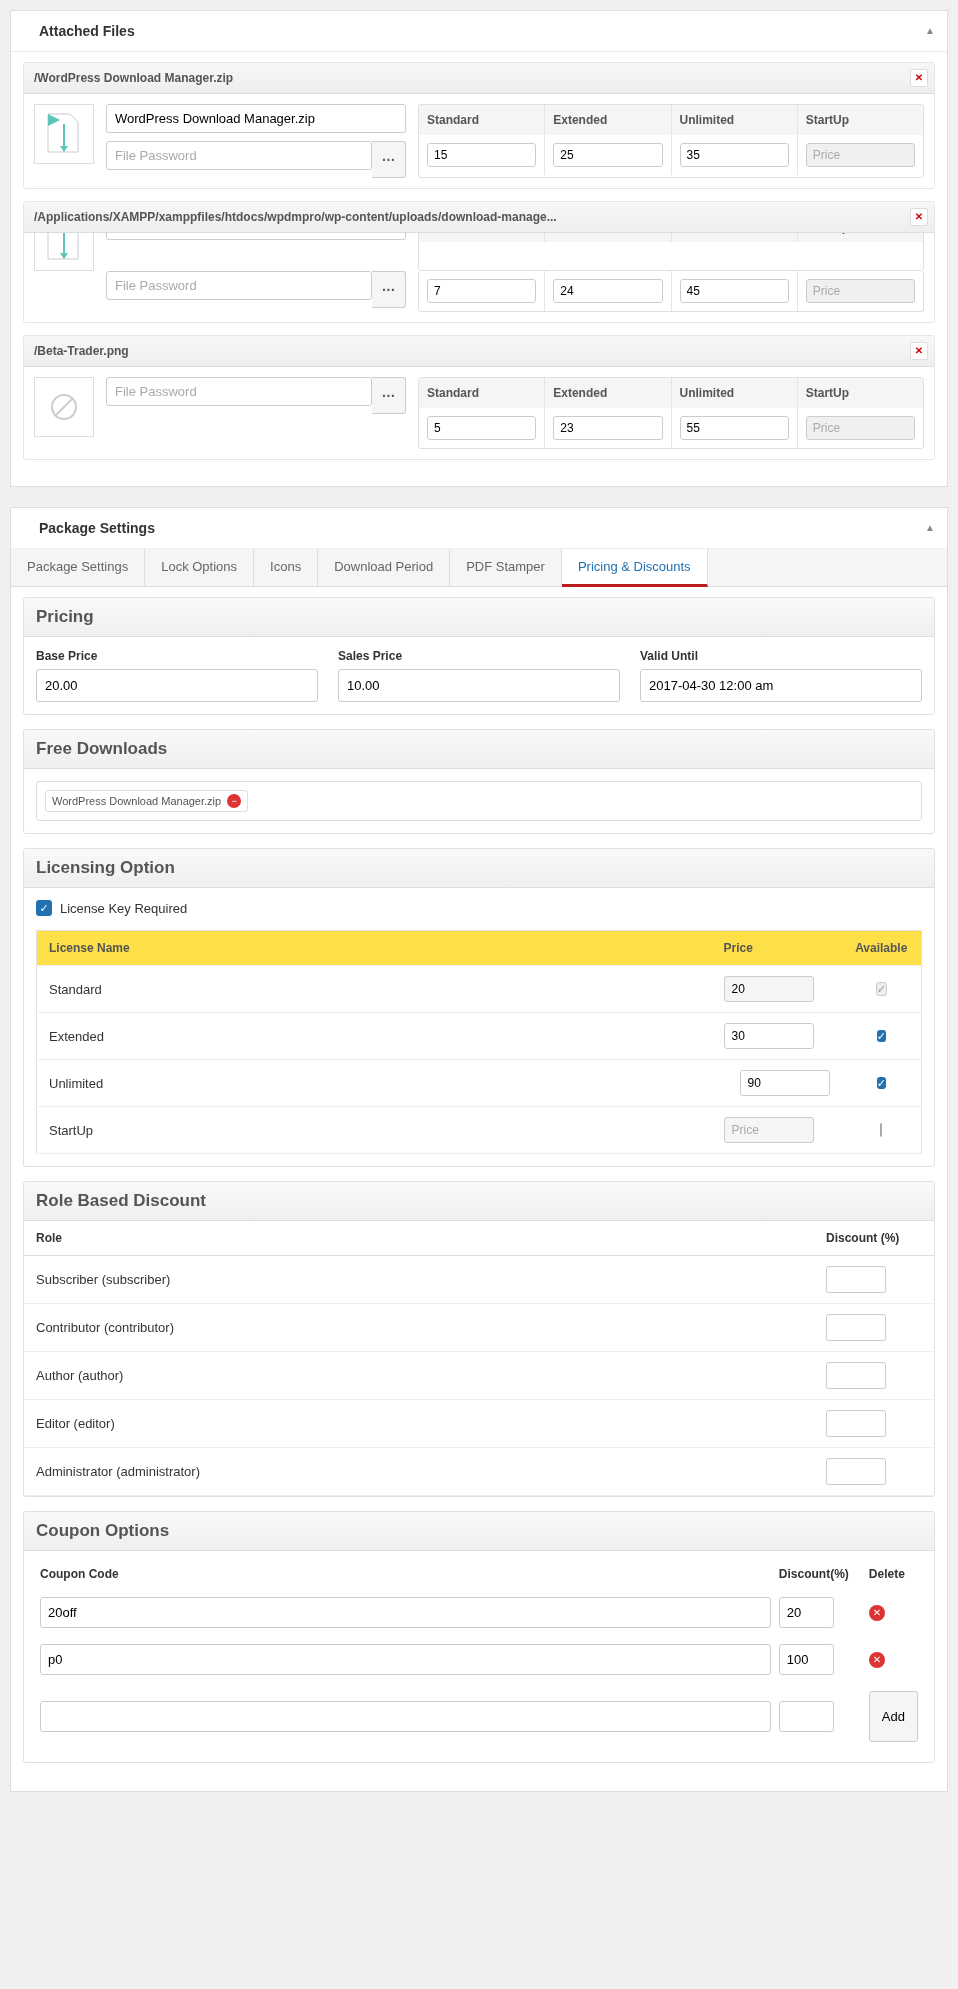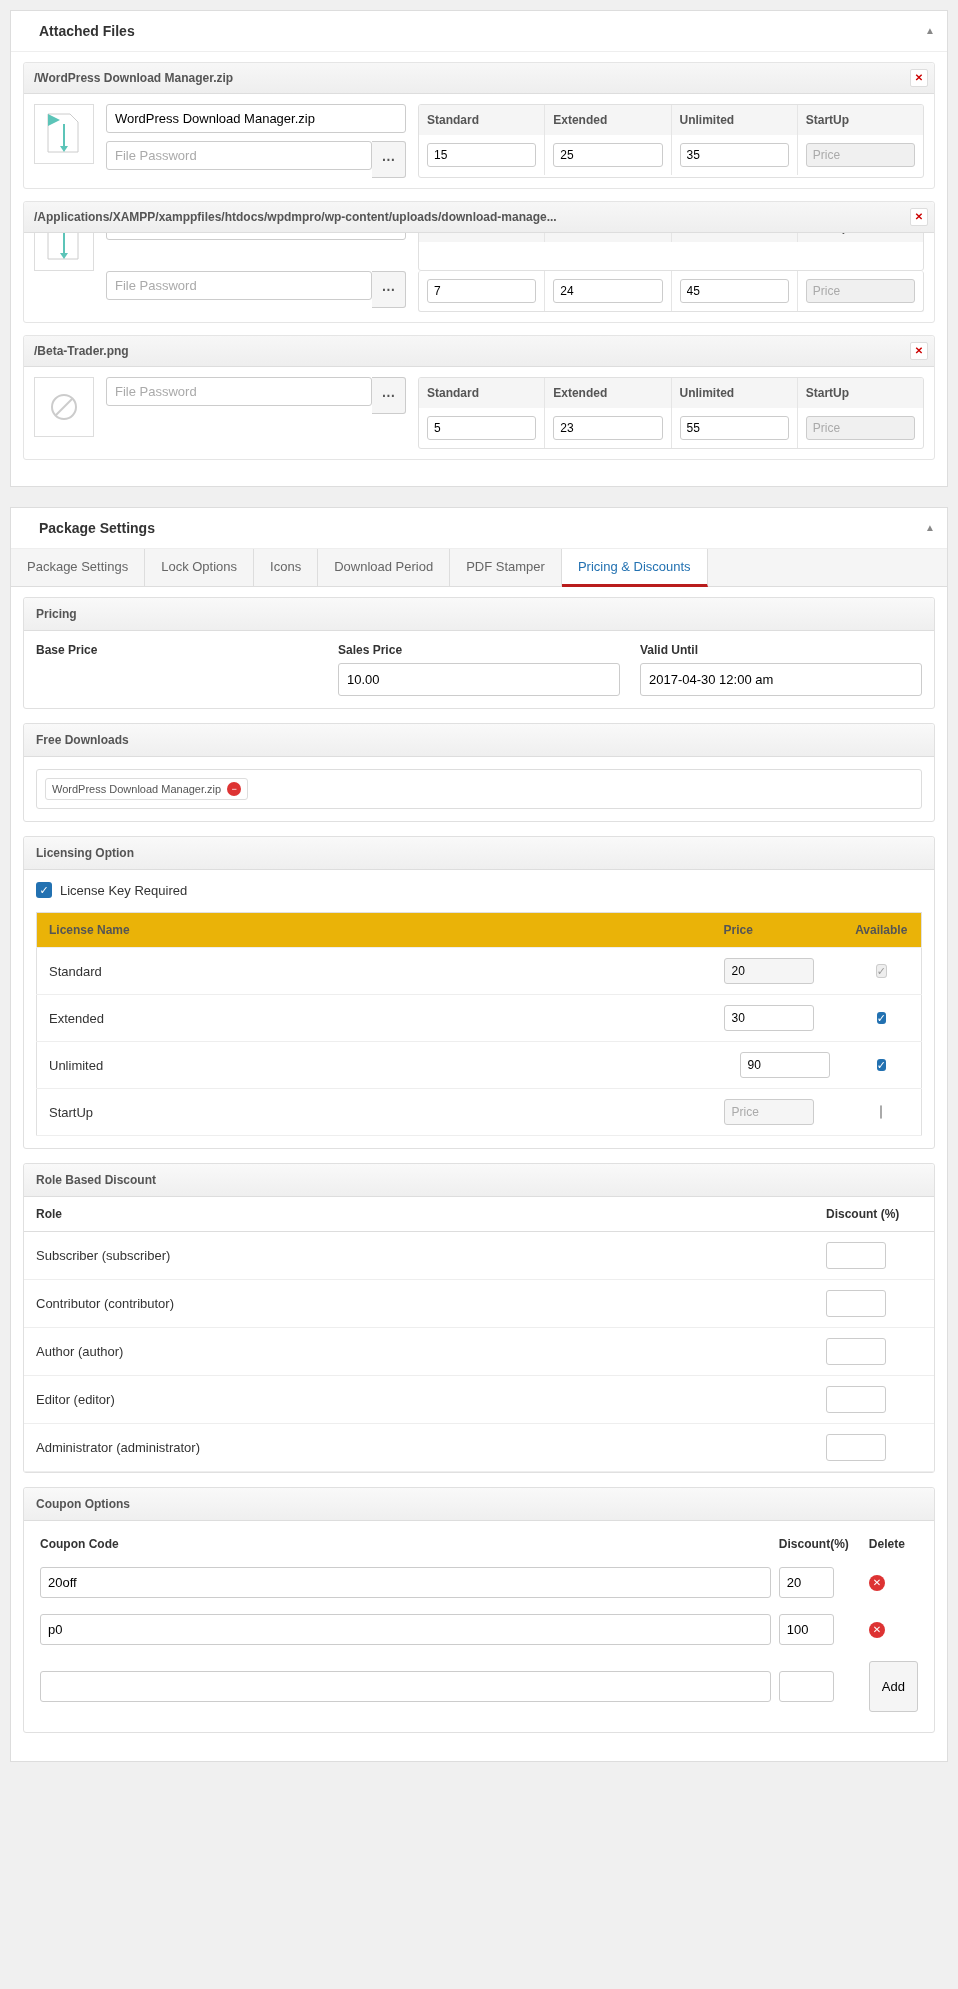--- a/index.html
+++ b/index.html
@@ -21,38 +21,38 @@
 .pw-btn { width: 34px; border: 1px solid #ccc; border-left: none; background: #f5f5f5; border-radius: 0 3px 3px 0; cursor: pointer; font-weight: bold; color: #555; }
 .price-grid { flex: 1; border: 1px solid #e0e0e0; border-radius: 3px; overflow: hidden; }
 .price-grid-row { display: flex; }
 .price-grid-cell { flex: 1; padding: 8px; border-right: 1px solid #e5e5e5; font-size: 12px; }
 .price-grid-cell:last-child { border-right: none; }
 .price-grid-row.header { background: #f5f5f5; font-weight: 600; color: #555; }
 .price-grid-row.body .price-grid-cell { padding: 8px; }
 .num-input { width: 100%; padding: 4px 6px; border: 1px solid #ccc; border-radius: 3px; font-size: 12px; }
 .num-input.disabled { background: #f0f0f0; color: #999; }
 .section-box { border: 1px solid #e0e0e0; border-radius: 3px; margin-bottom: 14px; }
-.section-header { background: linear-gradient(#f9f9f9, #efefef); border-bottom: 1px solid #ddd; padding: 9px 12px; font-weight: 600; font-size: 12px; color: #555; border-radius: 3px 3px 0 0; }
+.section-header { background: linear-gradient(#f9f9f9, #efefef); border-bottom: 1px solid #ddd; padding: 9px 12px; font-weight: 600; font-size: 17px; color: #555; border-radius: 3px 3px 0 0; }
 .section-content { padding: 12px; }
 .tabs { display: flex; border-bottom: 1px solid #ddd; background: #f5f5f5; }
 .tab { padding: 10px 16px; font-size: 13px; color: #666; cursor: pointer; border-right: 1px solid #ddd; }
 .tab.active { background: #fff; color: #2271b1; border-bottom: 3px solid #b91c1c; margin-bottom: -1px; }
 .pricing-row { display: flex; gap: 20px; }
 .pricing-col { flex: 1; }
 .pricing-col label { display: block; font-weight: 600; font-size: 12px; margin-bottom: 6px; }
 .pricing-col input { width: 100%; padding: 8px; border: 1px solid #ccc; border-radius: 3px; font-size: 13px; }
 .chip { display: inline-flex; align-items: center; border: 1px solid #ddd; border-radius: 3px; padding: 3px 6px; font-size: 11px; color: #555; gap: 6px; }
 .chip .chip-del { width: 14px; height: 14px; background: #d33; color: #fff; border-radius: 50%; text-align: center; line-height: 14px; font-size: 9px; cursor: pointer; }
 .checkbox-row { display: flex; align-items: center; gap: 8px; margin-bottom: 14px; }
 .cb { width: 16px; height: 16px; border-radius: 3px; background: #2271b1; color: #fff; text-align: center; line-height: 16px; font-size: 11px; cursor: pointer; }
 .cb.unchecked { background: #fff; border: 1px solid #aaa; }
 .cb.greyed { background: #eee; border: 1px solid #ccc; color: #999; }
 .lic-table { width: 100%; border: 1px solid #e0e0e0; border-collapse: collapse; }
 .lic-table th, .lic-table td { padding: 10px 12px; text-align: left; border-bottom: 1px solid #eee; font-size: 13px; }
-.lic-table th { background: #eab308; font-weight: 600; color: #555; font-size: 12px; }
+.lic-table th { background: #fde047; font-weight: 600; color: #555; font-size: 12px; }
 .lic-table .price-col { width: 130px; }
 .lic-table .avail-col { width: 80px; text-align: center; }
 .lic-price-input { width: 90px; padding: 5px 7px; border: 1px solid #ccc; border-radius: 3px; background: #f5f5f5; font-size: 12px; }
 .role-table { width: 100%; border-collapse: collapse; }
 .role-table th, .role-table td { padding: 10px 12px; text-align: left; border-bottom: 1px solid #eee; font-size: 13px; }
 .role-table th { font-weight: 600; font-size: 12px; border-bottom: 1px solid #ddd; }
 .role-table .disc-col { width: 120px; }
 .role-disc-input { width: 60px; padding: 5px; border: 1px solid #ccc; border-radius: 3px; }
 .coupon-table { width: 100%; border-collapse: collapse; }
 .coupon-table th, .coupon-table td { padding: 8px 4px; text-align: left; font-size: 12px; margin-left: 30px; }
@@ -212,20 +212,21 @@
   </div>
 
   <div class="panel-body">
 
     <div class="section-box">
       <div class="section-header">Pricing</div>
       <div class="section-content">
         <div class="pricing-row">
           <div class="pricing-col">
             <label>Base Price</label>
+            <input type="text" value="20.00" style="">
           </div>
           <div class="pricing-col">
             <label>Sales Price</label>
             <input type="text" value="10.00" style="">
           </div>
           <div class="pricing-col">
             <label>Valid Until</label>
             <input type="text" value="2017-04-30 12:00 am" style="">
           </div>
         </div>

